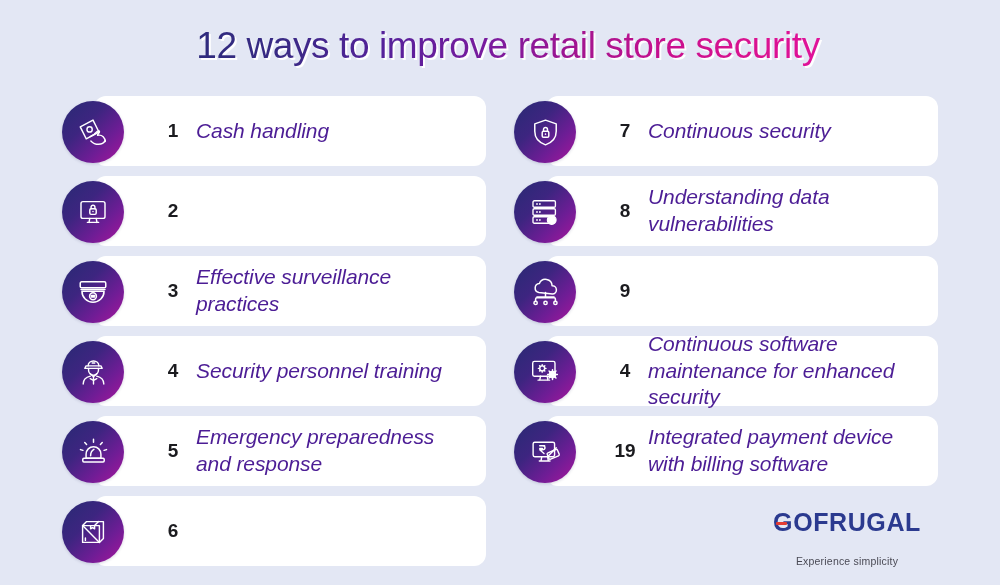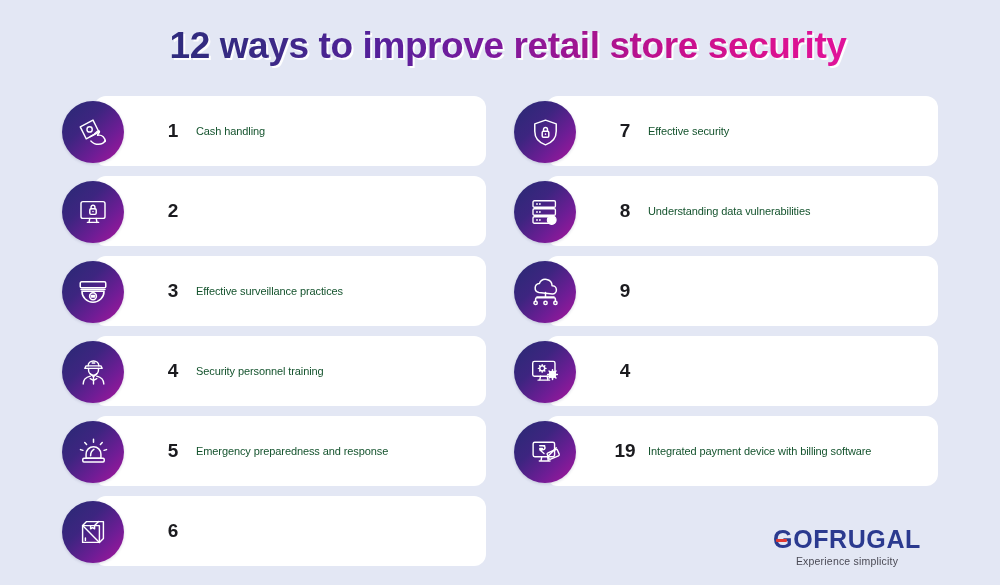--- a/index.html
+++ b/index.html
@@ -20,21 +20,21 @@
   .title-wrap {
     width: 100%;
     text-align: center;
     padding-top: 26px;
   }
 
   .title {
     display: inline-block;
     font-family: "Liberation Sans", sans-serif;
     font-size: 37px;
-    font-weight: 700;
+    font-weight: 400;
     letter-spacing: -0.4px;
     line-height: 1.1;
     background: linear-gradient(90deg,
         #2f2b7d 0%,
         #3a2a85 14%,
         #55219a 30%,
         #7a1b9e 47%,
         #a5148f 62%,
         #c9108e 76%,
         #d9128f 88%,
@@ -111,26 +111,27 @@
     text-align: center;
     font-size: 19px;
     font-weight: 700;
     color: #1b1b1f;
     margin-left: 26px;
   }
 
   .label {
     position: relative;
     z-index: 3;
-    font-size: 11px;
+    font-size: 21px;
     line-height: 1.28;
-    color: #14532d;
+    color: #4c1d95;
     font-weight: 400;
     padding-right: 14px;
     letter-spacing: -0.1px;
+    font-style: italic;
   }
 
   
   .logo {
     position: absolute;
     right: 58px;
     bottom: 18px;
     text-align: center;
     width: 190px;
   }
@@ -154,21 +155,21 @@
     position: absolute;
     left: 3px;
     top: 49%;
     width: 11px;
     height: 3px;
     background: #e23b33;
     border-radius: 1px;
   }
 
   .logo-tag {
-    margin-top: 3px;
+    margin-top: 20px;
     font-size: 10.5px;
     letter-spacing: 0.2px;
     color: #4a4a55;
   }
 </style>
 </head>
 <body>
 
 <div class="title-wrap">
   <h1 class="title">12 ways to improve retail store security</h1>
@@ -267,21 +268,21 @@
         <div class="card"></div>
         <div class="badge">
     <svg viewBox="0 0 40 40" width="33" height="33" fill="none" stroke="#fff" stroke-width="1.8" stroke-linecap="round" stroke-linejoin="round">
       <path d="M20 5l13 4.5v9c0 8-5.4 13.8-13 16.5-7.6-2.7-13-8.5-13-16.5v-9z"></path>
       <rect x="16" y="18.5" width="8" height="7.2" rx="1.6"></rect>
       <path d="M17.6 18.5v-2.2a2.4 2.4 0 014.8 0v2.2"></path>
       <circle cx="20" cy="22" r="0.95" fill="#fff" stroke="none"></circle>
     </svg>
         </div>
         <div class="num">7</div>
-        <div class="label">Effective security</div>
+        <div class="label">Continuous security</div>
       </div>
       <div class="row">
         <div class="card"></div>
         <div class="badge">
     <svg viewBox="0 0 40 40" width="32" height="32" fill="none" stroke="#fff" stroke-width="1.7" stroke-linecap="round" stroke-linejoin="round">
       <rect x="5" y="6" width="28" height="8" rx="1.6"></rect>
       <rect x="5" y="16" width="28" height="8" rx="1.6"></rect>
       <rect x="5" y="26" width="22" height="8" rx="1.6"></rect>
       <circle cx="10" cy="10" r="1.1" fill="#fff" stroke="none"></circle>
       <circle cx="13.6" cy="10" r="1.1" fill="#fff" stroke="none"></circle>
@@ -315,20 +316,21 @@
     <svg viewBox="0 0 40 40" width="33" height="33" fill="none" stroke="#fff" stroke-width="1.7" stroke-linecap="round" stroke-linejoin="round">
       <path d="M4.5 8.4A2 2 0 016.5 6.5h23a2 2 0 012 2v14a2 2 0 01-2 2h-23a2 2 0 01-2-2z"></path>
       <path d="M14 24.5l-1 4.8M22 24.5l1 4.8M11 29.3h14"></path>
       <circle cx="16" cy="15" r="3"></circle>
       <path d="M16 10.4v1.3M16 18.3v1.3M11.4 15h1.3M19.3 15h1.3M12.8 11.8l.9.9M18.3 17.3l.9.9M19.2 11.8l-.9.9M13.7 17.3l-.9.9"></path>
       <circle cx="28.5" cy="22.5" r="4.2" fill="#fff" stroke="#fff" stroke-width="1.2"></circle>
       <path d="M28.5 16.6v1.6M28.5 26.8v1.6M22.6 22.5h1.6M32.8 22.5h1.6M24.3 18.3l1.2 1.2M31.5 25.5l1.2 1.2M32.7 18.3l-1.2 1.2M25.5 25.5l-1.2 1.2" stroke-width="1.8"></path>
     </svg>
         </div>
         <div class="num">4</div>
+        <div class="label">Continuous software maintenance for enhanced security</div>
       </div>
       <div class="row">
         <div class="card"></div>
         <div class="badge">
     <svg viewBox="0 0 40 40" width="33" height="33" fill="none" stroke="#fff" stroke-width="1.7" stroke-linecap="round" stroke-linejoin="round">
       <path d="M5 9.4A2 2 0 017 7.5h22a2 2 0 012 2v13.6a2 2 0 01-2 2H7a2 2 0 01-2-2z"></path>
       <path d="M15.5 25.1l-1 5.2M22.5 25.1l1 5.2M12.5 30.3h13"></path>
       <path d="M13 11.8h6M13 15.2h3.2M16.2 11.8c2.2 0 3.2 1.1 3.2 2.4s-1 2.4-3.2 2.4H13l5.2 4.6"></path>
       <rect x="21.5" y="21" width="13.5" height="8.4" rx="1.6" transform="rotate(-23 21.5 21)"></rect>
       <path d="M22.3 24.6l12.4-5.3" transform="rotate(-23 21.5 21)"></path>

